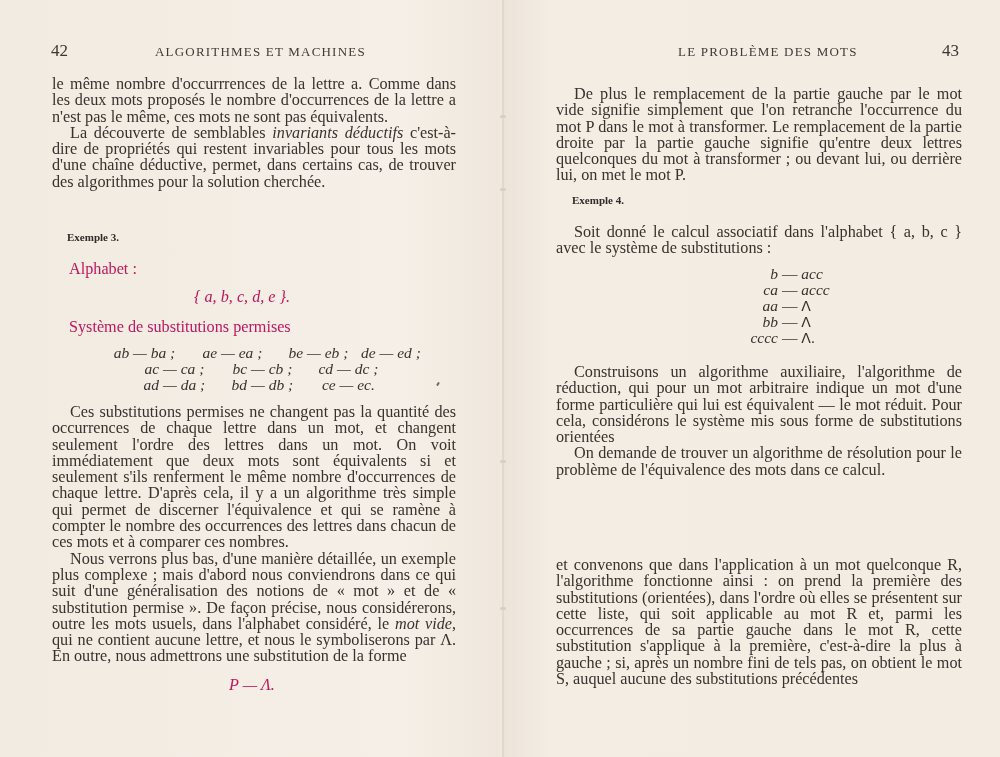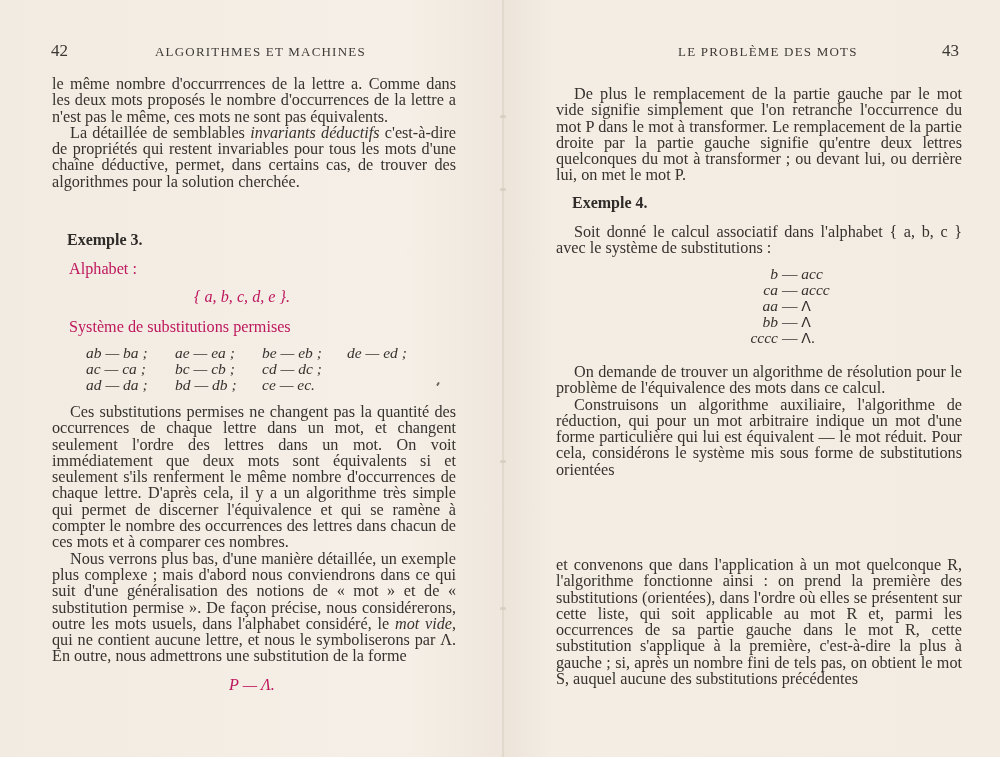--- a/index.html
+++ b/index.html
@@ -38,21 +38,21 @@
     font-family:"Liberation Serif", serif;
     font-size:16.2px; line-height:16.3px;
     text-align:justify;
     color:#36322e;
   }
   .text p { margin:0; }
   .indent { text-indent:18px; }
   .heading {
     position:absolute;
     font-family:"Liberation Serif", serif;
-    font-weight:bold; font-size:16px; color:#2f2b28;
+    font-weight:bold; font-size:11px; color:#2f2b28;
   }
   .line { position:absolute; font-family:"Liberation Serif", serif; font-size:16.2px; color:#be185d; white-space:nowrap; }
   .math { font-style:italic; }
   .subgrid { position:absolute; font-family:"Liberation Serif", serif; font-size:15.5px; font-style:italic; color:#36322e; }
   .subgrid .row { height:16px; line-height:16px; white-space:nowrap; }
   .subgrid .cell { display:inline-block; }
   .rule-l { display:inline-block; text-align:right; }
   .rule-r { display:inline-block; text-align:left; }
   .lam { font-style:normal; font-family:"DejaVu Sans", sans-serif; font-size:14px; }
   .speck { position:absolute; background:#6c6660; border-radius:1px; }
@@ -67,29 +67,29 @@
   <div class="stitch" style="top:115px"></div>
   <div class="stitch" style="top:188px"></div>
   <div class="stitch" style="top:460px"></div>
   <div class="stitch" style="top:607px"></div>
 
   <div class="pagenum" style="left:51px">42</div>
   <div class="runhead" style="left:155px">ALGORITHMES ET MACHINES</div>
 
   <div class="text" style="left:52px; top:76px; width:404px;">
     <p>le même nombre d'occurrrences de la lettre a. Comme dans les deux mots proposés le nombre d'occurrences de la lettre a n'est pas le même, ces mots ne sont pas équivalents.</p>
-    <p class="indent"><span>La détaillée de semblables </span><em>invariants déductifs</em><span> c'est-à-dire de propriétés qui restent invariables pour tous les mots d'une chaîne déductive, permet, dans certains cas, de trouver des algorithmes pour la solution cherchée.</span></p>
+    <p class="indent"><span>La découverte de semblables </span><em>invariants déductifs</em><span> c'est-à-dire de propriétés qui restent invariables pour tous les mots d'une chaîne déductive, permet, dans certains cas, de trouver des algorithmes pour la solution cherchée.</span></p>
   </div>
 
   <div class="heading" style="left:67px; top:231px;">Exemple 3.</div>
   <div class="line" style="left:69px; top:260px;">Alphabet :</div>
   <div class="line math" style="left:194px; top:288px;">{ a, b, c, d, e }.</div>
   <div class="line" style="left:69px; top:318px;">Système de substitutions permises</div>
 
-  <div class="subgrid" style="left:86px; top:345px;">
+  <div class="subgrid" style="left:100px; top:345px;text-align:center;">
     <div class="row">
       <span class="cell" style="width:89px">ab — ba ;</span><span class="cell" style="width:87px">ae — ea ;</span><span class="cell" style="width:85px">be — eb ;</span><span class="cell">de — ed ;</span>
     </div>
     <div class="row">
       <span class="cell" style="width:89px">ac — ca ;</span><span class="cell" style="width:87px">bc — cb ;</span><span class="cell" style="width:85px">cd — dc ;</span>
     </div>
     <div class="row">
       <span class="cell" style="width:89px">ad — da ;</span><span class="cell" style="width:87px">bd — db ;</span><span class="cell" style="width:85px">ce — ec.</span>
     </div>
   </div>
@@ -116,21 +116,21 @@
 
   <div class="subgrid" style="left:736px; top:266px;">
     <div class="row"><span class="rule-l" style="width:42px">b</span> <span style="font-style:normal">—</span> <span class="rule-r">acc</span></div>
     <div class="row"><span class="rule-l" style="width:42px">ca</span> <span style="font-style:normal">—</span> <span class="rule-r">accc</span></div>
     <div class="row"><span class="rule-l" style="width:42px">aa</span> <span style="font-style:normal">—</span> <span class="rule-r lam">Λ</span></div>
     <div class="row"><span class="rule-l" style="width:42px">bb</span> <span style="font-style:normal">—</span> <span class="rule-r lam">Λ</span></div>
     <div class="row"><span class="rule-l" style="width:42px">cccc</span> <span style="font-style:normal">—</span> <span class="rule-r lam">Λ.</span></div>
   </div>
 
   <div class="text" style="left:556px; top:364px; width:406px;">
+    <p class="indent">Construisons un algorithme auxiliaire, l'algorithme de réduction, qui pour un mot arbitraire indique un mot d'une forme particulière qui lui est équivalent — le mot réduit. Pour cela, considérons le système mis sous forme de substitutions orientées</p>
     <p class="indent">On demande de trouver un algorithme de résolution pour le problème de l'équivalence des mots dans ce calcul.</p>
-    <p class="indent">Construisons un algorithme auxiliaire, l'algorithme de réduction, qui pour un mot arbitraire indique un mot d'une forme particulière qui lui est équivalent — le mot réduit. Pour cela, considérons le système mis sous forme de substitutions orientées</p>
   </div>
 
 
   <div class="text" style="left:556px; top:557px; width:406px;">
     <p>et convenons que dans l'application à un mot quelconque R, l'algorithme fonctionne ainsi : on prend la première des substitutions (orientées), dans l'ordre où elles se présentent sur cette liste, qui soit applicable au mot R et, parmi les occurrences de sa partie gauche dans le mot R, cette substitution s'applique à la première, c'est-à-dire la plus à gauche ; si, après un nombre fini de tels pas, on obtient le mot S, auquel aucune des substitutions précédentes</p>
   </div>
 </div>
 
 </body></html>

